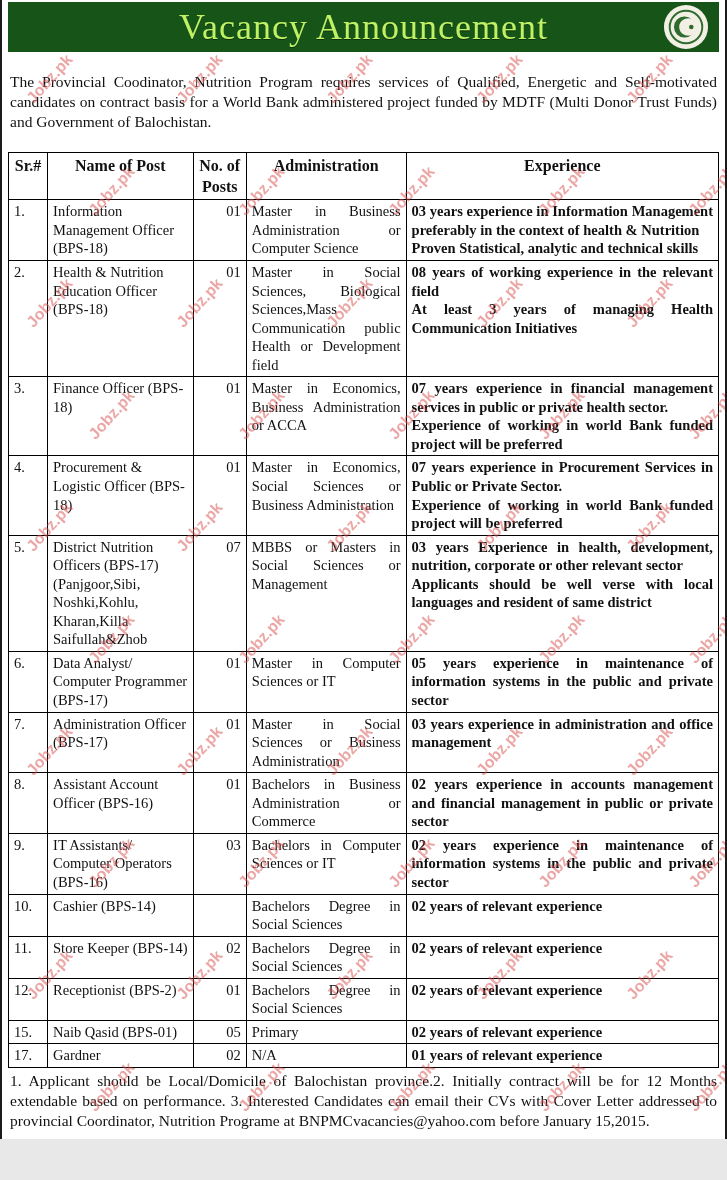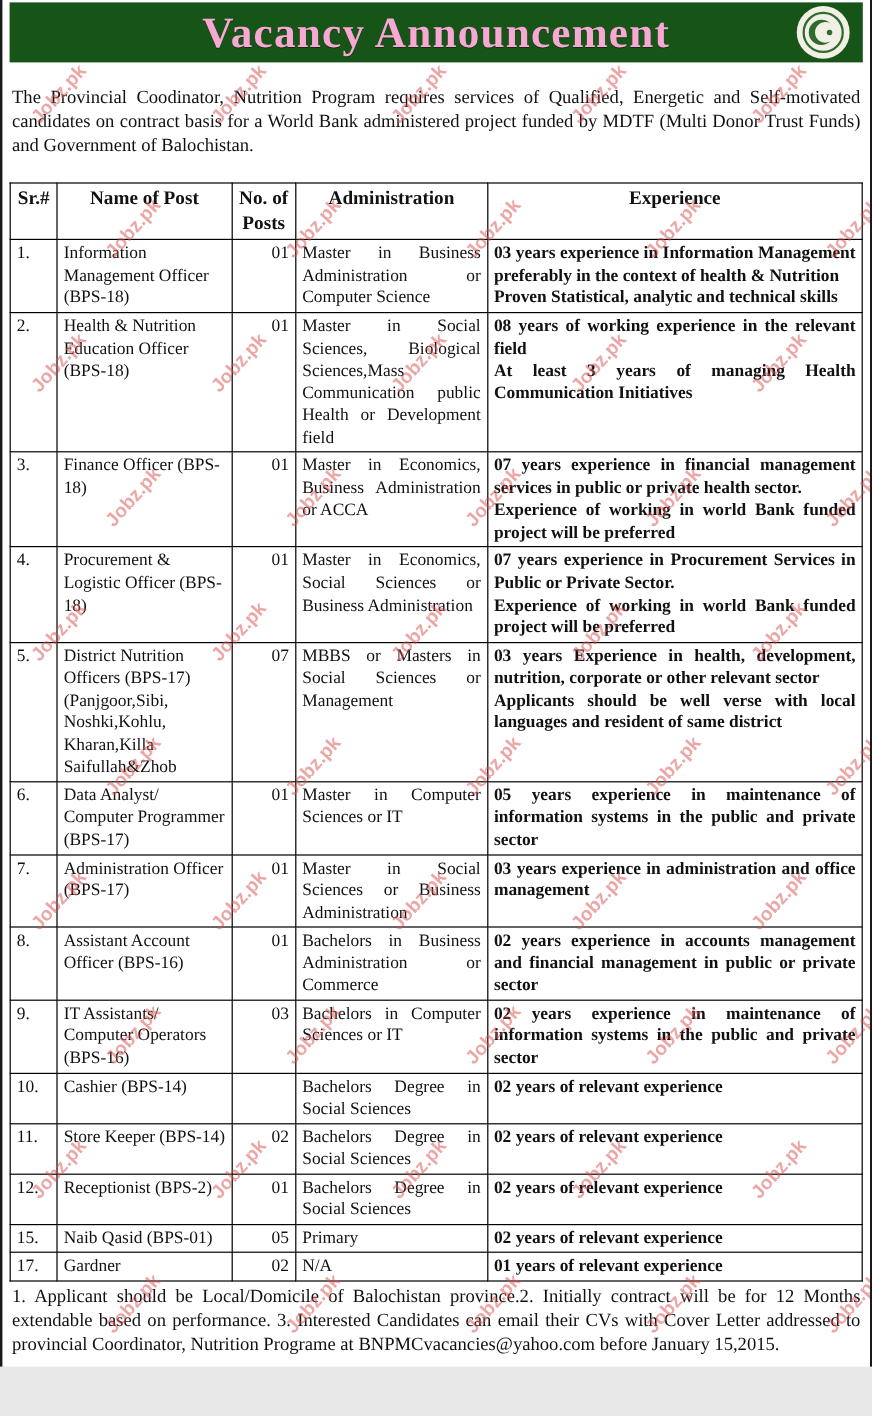--- a/index.html
+++ b/index.html
@@ -28,23 +28,23 @@
   
   .banner{
     position:relative;
     background:var(--green);
     height:50px;
     display:flex;
     align-items:center;
     justify-content:center;
   }
   .banner .title{
-    color:#f9a8d4;
+    color:#bef264;
     font-size:36px;
-    font-weight:bold;
+    font-weight:normal;
     letter-spacing:1px;
     white-space:nowrap;
     text-shadow:0 1px 0 rgba(0,0,0,.4);
   }
   .banner .emblem{
     position:absolute;
     right:10px;
     top:2px;
   }
   

